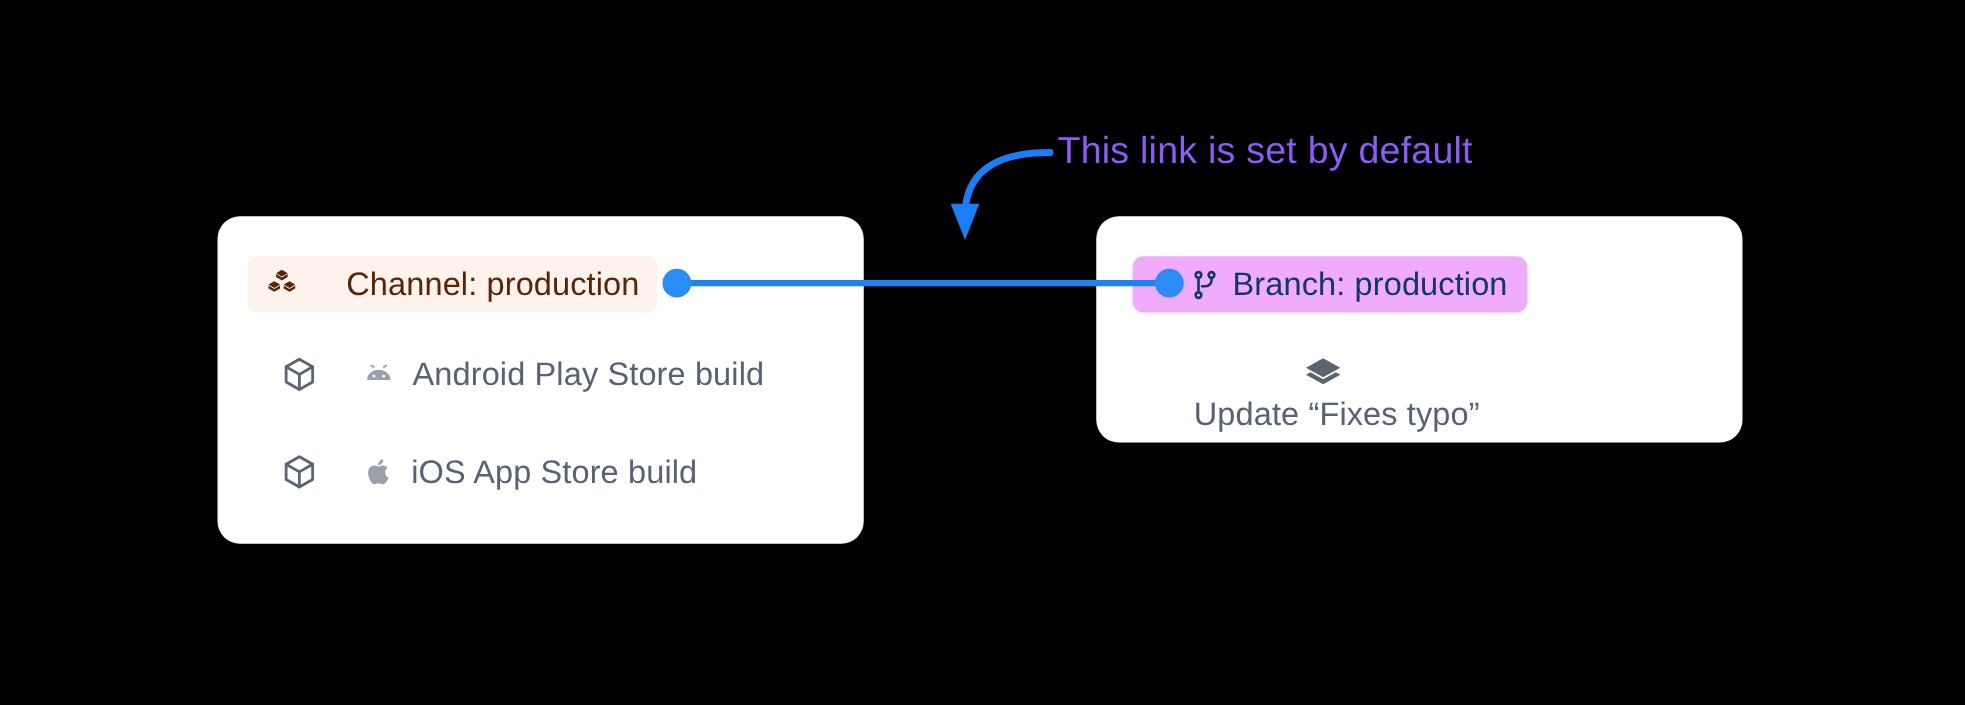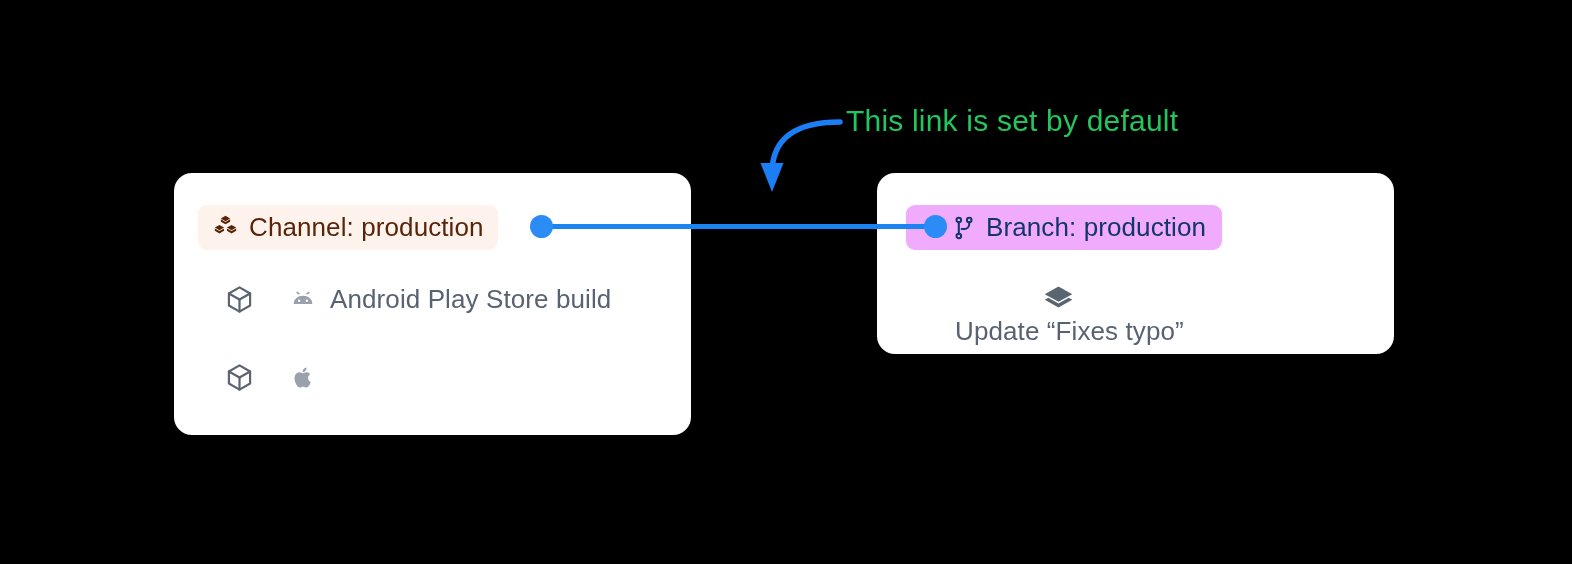--- a/index.html
+++ b/index.html
@@ -47,20 +47,21 @@
     height: 45px;
     border-radius: 9px;
     box-sizing: border-box;
   }
   #pill-channel {
     left: 24px;
     top: 32px;
     background: #fdf3ec;
     padding-left: 14px;
     padding-right: 14px;
+    gap: 28px;
   }
   #pill-branch {
     left: 29px;
     top: 32px;
     background: #f0abfc;
     padding-left: 12px;
     padding-right: 16px;
   }
 
   .pill-label {
@@ -121,21 +122,21 @@
   }
   #dot-left  { left: 530px; top: 215px; }
   #dot-right { left: 924px; top: 215px; }
 
   
   #annotation-text {
     position: absolute;
     left: 846px;
     top: 104px;
     font-size: 30px;
-    color: #22c55e;
+    color: #8b5cf6;
     letter-spacing: 0.2px;
     white-space: nowrap;
   }
   #annotation-arrow {
     position: absolute;
     left: 752px;
     top: 100px;
   }
 </style>
 </head>
@@ -198,20 +199,21 @@
         </svg>
       </span>
       <span class="platform-icon">
         <svg class="icon" width="27" height="27" viewBox="0 0 24 24" aria-hidden="true">
           <g fill="#9aa1ac">
             <path d="M16.9 12.6c0-2.3 1.8-3.4 1.9-3.5-1-1.5-2.6-1.7-3.2-1.7-1.4-.15-2.7.8-3.4.8-.7 0-1.8-.78-2.9-.76-1.5.02-2.9.87-3.66 2.2-1.56 2.72-.4 6.75 1.12 8.96.75 1.08 1.64 2.3 2.81 2.25 1.13-.05 1.55-.73 2.92-.73 1.36 0 1.75.73 2.94.7 1.21-.02 1.98-1.1 2.72-2.19.86-1.25 1.21-2.47 1.23-2.53-.03-.01-2.36-.9-2.38-3.58z"></path>
             <path d="M14.7 5.9c.62-.75 1.04-1.8.93-2.84-.9.04-1.98.6-2.62 1.35-.57.66-1.07 1.73-.94 2.75 1 .08 2.02-.51 2.63-1.26z"></path>
           </g>
         </svg>
       </span>
+      <span class="row-label">iOS App Store build</span>
     </div>
   </div>
 
   <div class="card" id="card-branch">
 
     <div class="pill" id="pill-branch">
       <span style="display:inline-block;width:23px;height:23px;"></span>
       <span style="margin-left:10px;display:flex;align-items:center;">
         <svg class="icon" width="26" height="26" viewBox="0 0 24 24" aria-hidden="true">
           <g fill="none" stroke="#12356b" stroke-width="1.9" stroke-linecap="round" stroke-linejoin="round">

